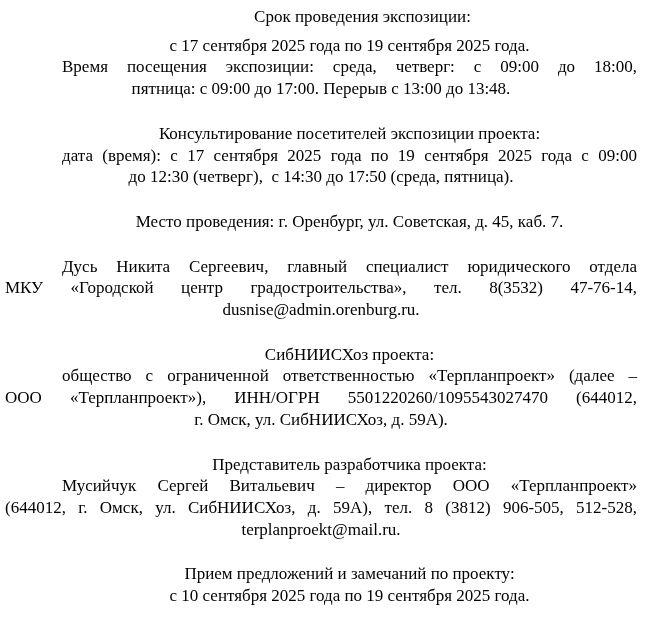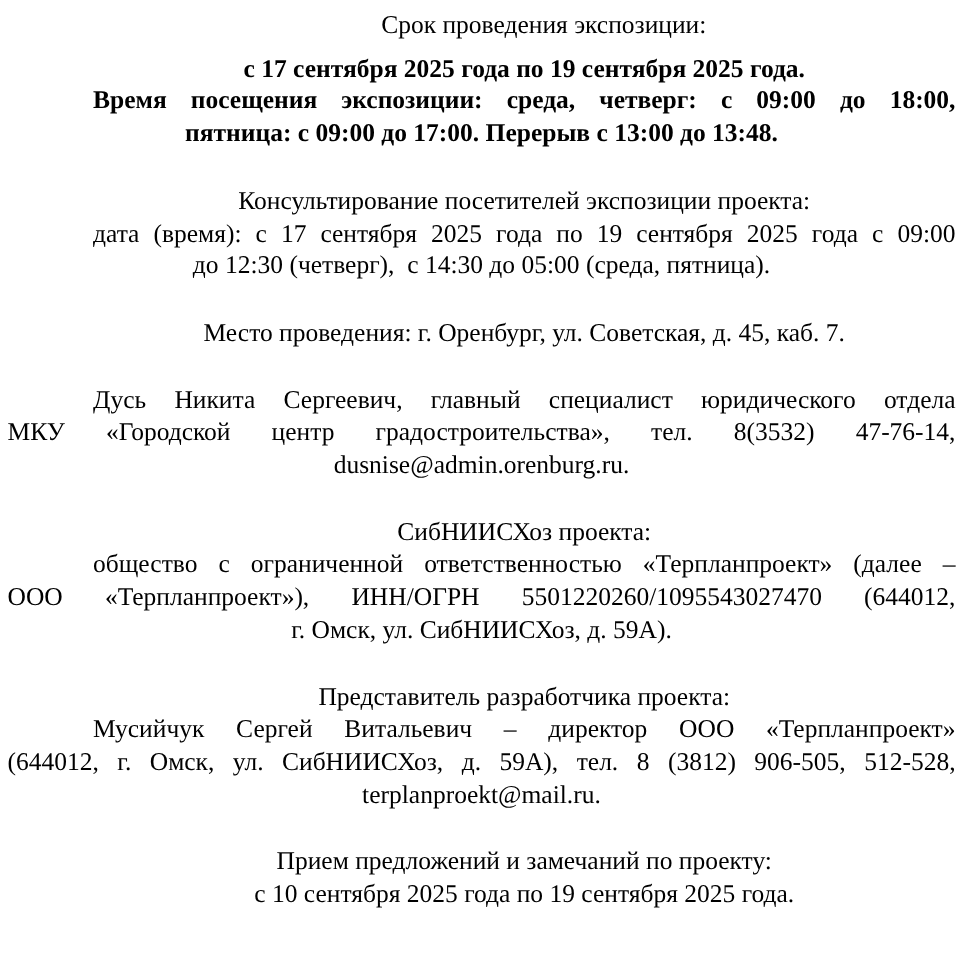--- a/index.html
+++ b/index.html
@@ -32,41 +32,41 @@
     text-align: justify;
     text-align-last: justify;
   }
   
   .ind { padding-left: 57px; }
   
   .ind-lg { padding-left: 83px; }
   
   .gap { margin-top: 23px; }
   
-  .gap-sm { margin-top: 7px; font-weight: bold; }
+  .gap-sm { margin-top: 7px; }
 </style>
 </head>
 <body>
 
 <div class="page">
 
   <div class="sec">
     <div class="ln ind-lg">Срок проведения экспозиции:</div>
   </div>
 
   <div class="sec gap-sm">
     <div class="ln ind">с 17 сентября 2025 года по 19 сентября 2025 года.</div>
     <div class="ln ind jf">Время посещения экспозиции: среда, четверг: с 09:00 до 18:00,</div>
     <div class="ln">пятница: с 09:00 до 17:00. Перерыв с 13:00 до 13:48.</div>
   </div>
 
   <div class="sec gap">
     <div class="ln ind">Консультирование посетителей экспозиции проекта:</div>
     <div class="ln ind jf">дата (время): с 17 сентября 2025 года по 19 сентября 2025 года с 09:00</div>
-    <div class="ln">до 12:30 (четверг),  с 14:30 до 05:00 (среда, пятница).</div>
+    <div class="ln">до 12:30 (четверг),  с 14:30 до 17:50 (среда, пятница).</div>
   </div>
 
   <div class="sec gap">
     <div class="ln ind">Место проведения: г. Оренбург, ул. Советская, д. 45, каб. 7.</div>
   </div>
 
   <div class="sec gap">
     <div class="ln ind jf">Дусь Никита Сергеевич, главный специалист юридического отдела</div>
     <div class="ln jf">МКУ «Городской центр градостроительства», тел. 8(3532) 47-76-14,</div>
     <div class="ln">dusnise@admin.orenburg.ru.</div>

